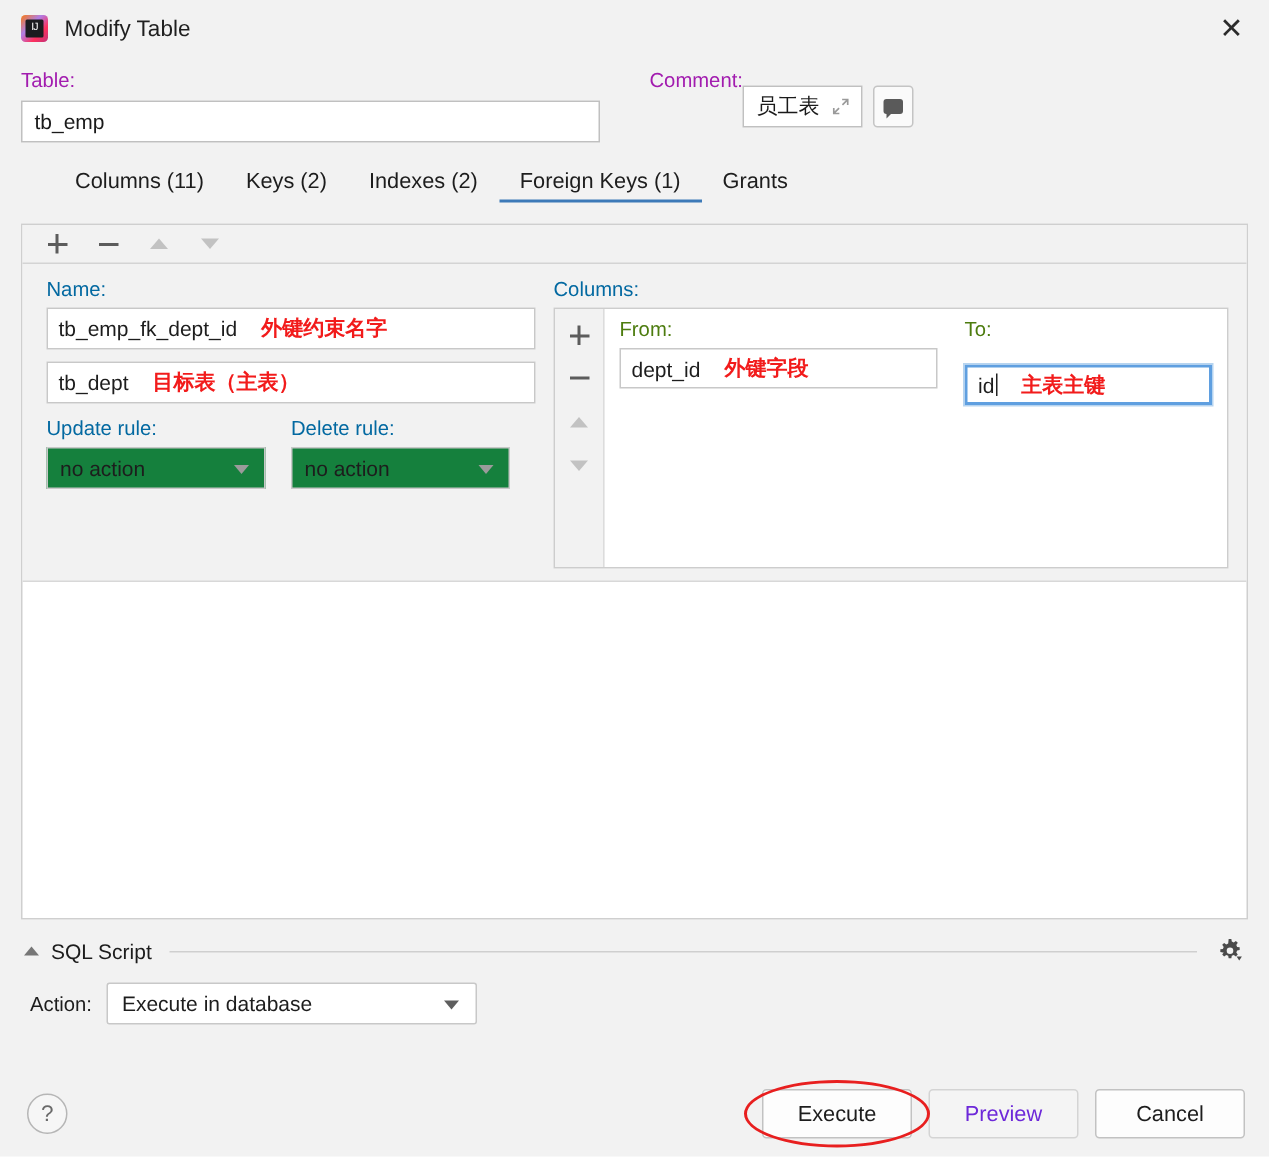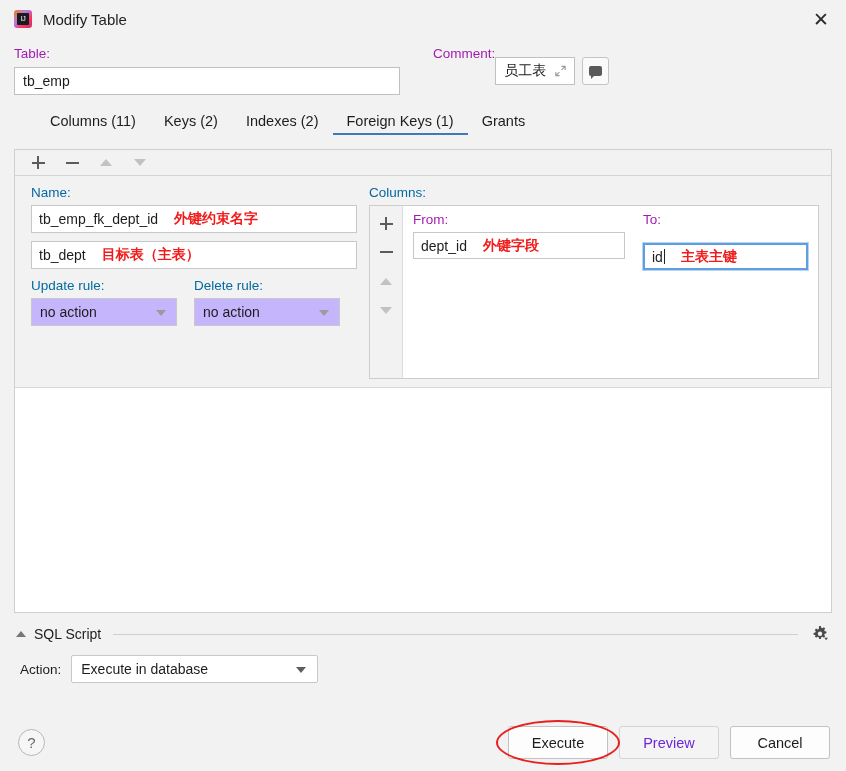--- a/index.html
+++ b/index.html
@@ -155,21 +155,21 @@
     font-weight: bold;
     font-size: 14px;
     margin-left: 16px;
     white-space: nowrap;
     font-family: "DejaVu Sans", "Liberation Sans", sans-serif;
   }
   .gap8 { height: 8px; }
   .rules-row { display:flex; gap: 17px; margin-top: 9px; }
   .rule-col { width: 146px; }
   .combo {
-    height: 28px; background:#c4b5fd; border:1px solid #c8c8c8;
+    height: 28px; background:#15803d; border:1px solid #c8c8c8;
     display:flex; align-items:center; padding-left:8px;
     font-size:14px; position:relative;
   }
   .combo .arrow {
     position:absolute; right:10px; top:50%; margin-top:-2px;
     width:0;height:0;border-left:5px solid transparent;border-right:5px solid transparent;
     border-top:6px solid #9b9b9b;
   }
 
   
@@ -177,21 +177,21 @@
   #cols-wrap { display:flex; flex:1; border:1px solid #cdcdcd; background:#fff; }
   #cols-side {
     width: 33px; background:#f2f2f2; border-right:1px solid #dcdcdc;
     display:flex; flex-direction:column; align-items:center;
     padding-top: 10px; gap: 15px;
   }
   #cols-body { flex:1; padding: 6px 10px 0 10px; }
   .ft-row { display:flex; }
   .ft-col-from { width: 212px; }
   .ft-col-to { flex:1; margin-left: 18px; }
-  .ft-label { font-size:13.5px; color:#a21caf; margin-bottom:5px; }
+  .ft-label { font-size:13.5px; color:#4d7c0f; margin-bottom:5px; }
   .ft-input {
     height:27px; background:#fff; border:1px solid #c8c8c8;
     display:flex; align-items:center; padding:0 7px; font-size:14px;
   }
   .ft-input.focused {
     border: 2px solid #5f9fe0;
     outline: 1px solid #b6d4f0;
     margin-top: 16px;
   }
   .caret {

